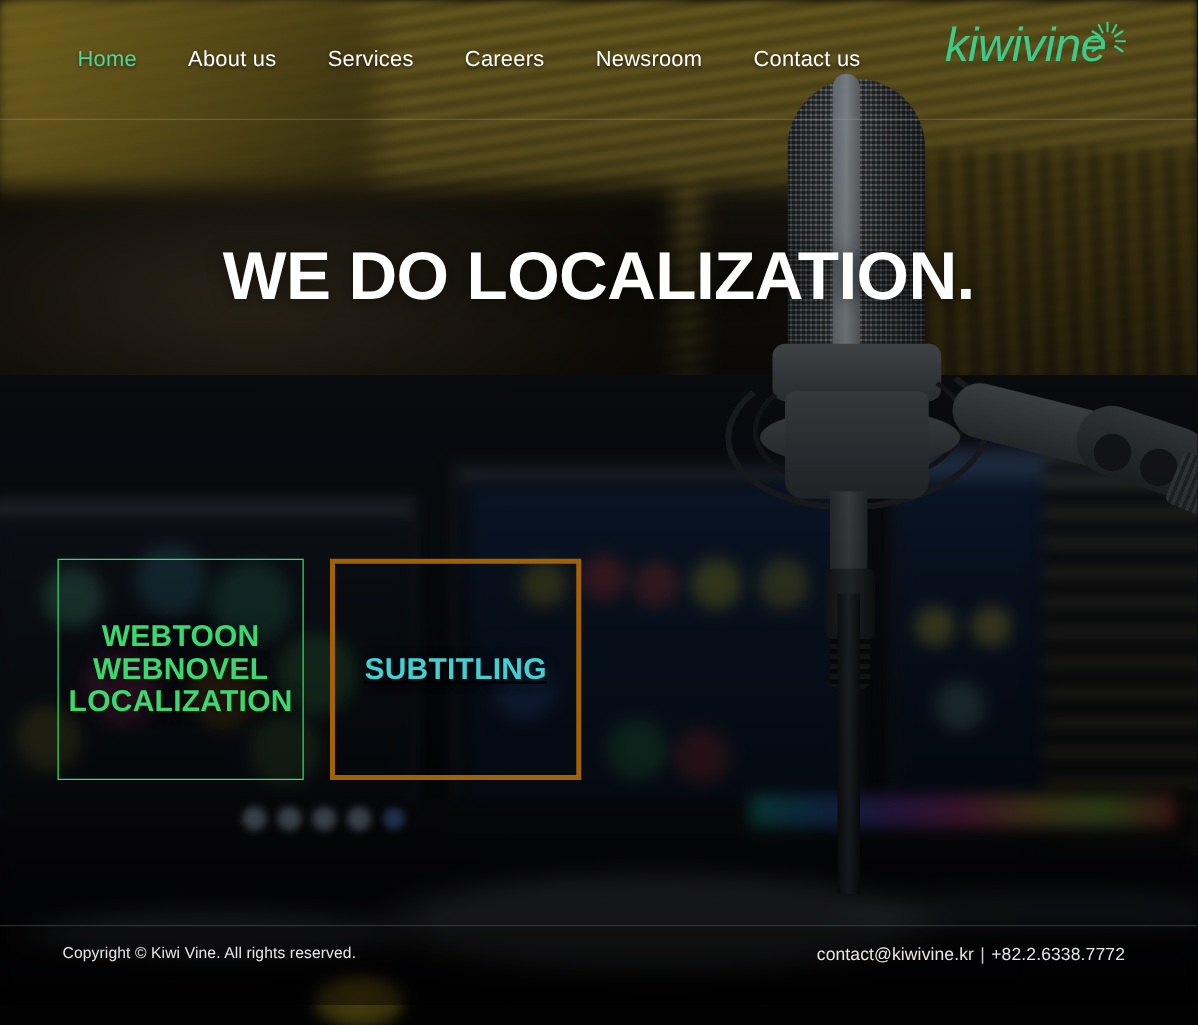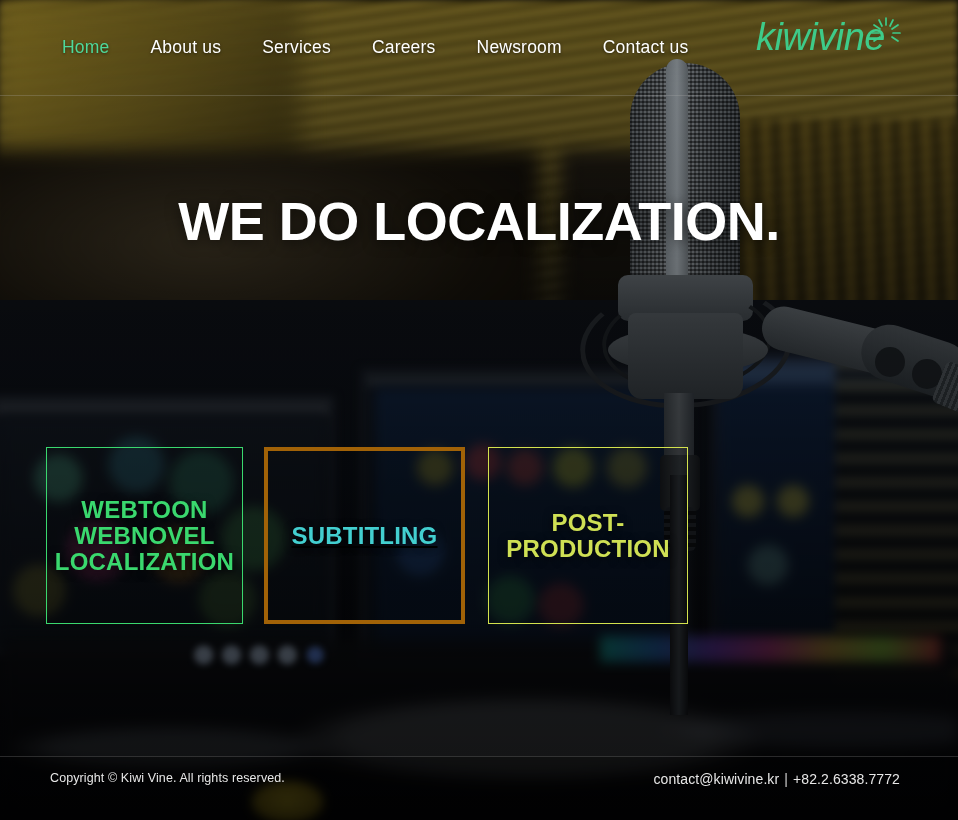--- a/index.html
+++ b/index.html
@@ -298,21 +298,21 @@
   .c1 .card-label { color:#3ad86e; }
   .c2 { width:201px; border:4px solid #a16207; margin-right:23px;text-decoration:underline; }
   .c2 .card-label { color:#43cfd0; }
   .c3 { width:198px; border:1px solid #4aa8ef; margin-right:27px; }
   .c3 .card-label { color:#4aa8ef; }
   .c4 { width:200px; border:1px solid #d3e24d; }
   .c4 .card-label { color:#cfe054; }
 
   
   .footer {
-    position:absolute; left:0; bottom:0; width:958px; height:64px;
+    position:absolute; left:0; bottom:16px; width:958px; height:64px;
     z-index:40; border-top:1px solid rgba(255,255,255,.16);
     display:flex; align-items:center;
     background:linear-gradient(180deg, rgba(0,0,0,.25), rgba(0,0,0,.45));
   }
   .footer-left {
     position:absolute; left:50px; top:14px;
     color:#e7e7e7; font-size:12.5px; letter-spacing:.1px;
   }
   .footer-right {
     position:absolute; right:58px; top:14px;
@@ -414,26 +414,20 @@
       </div>
     </div>
 
     <div class="card c2">
       <div class="card-label">
         <div>SUBTITLING</div>
       </div>
     </div>
 
 
-    <div class="card c4">
-      <div class="card-label">
-        <div>POST-</div>
-        <div>PRODUCTION</div>
-      </div>
-    </div>
 
   </div>
 
   <div class="footer">
     <div class="footer-left">Copyright © Kiwi Vine. All rights reserved.</div>
     <div class="footer-right">
       <span class="f-link">contact@kiwivine.kr</span>
       <span class="foot-sep">|</span>
       <span class="f-link">+82.2.6338.7772</span>
     </div>

